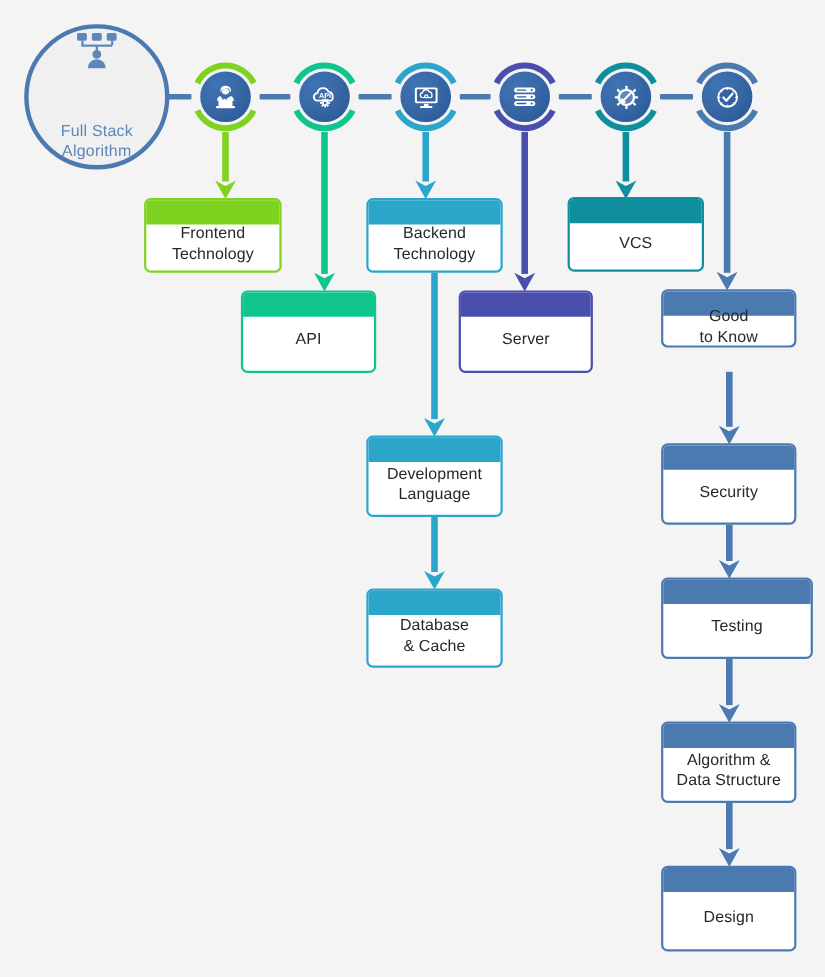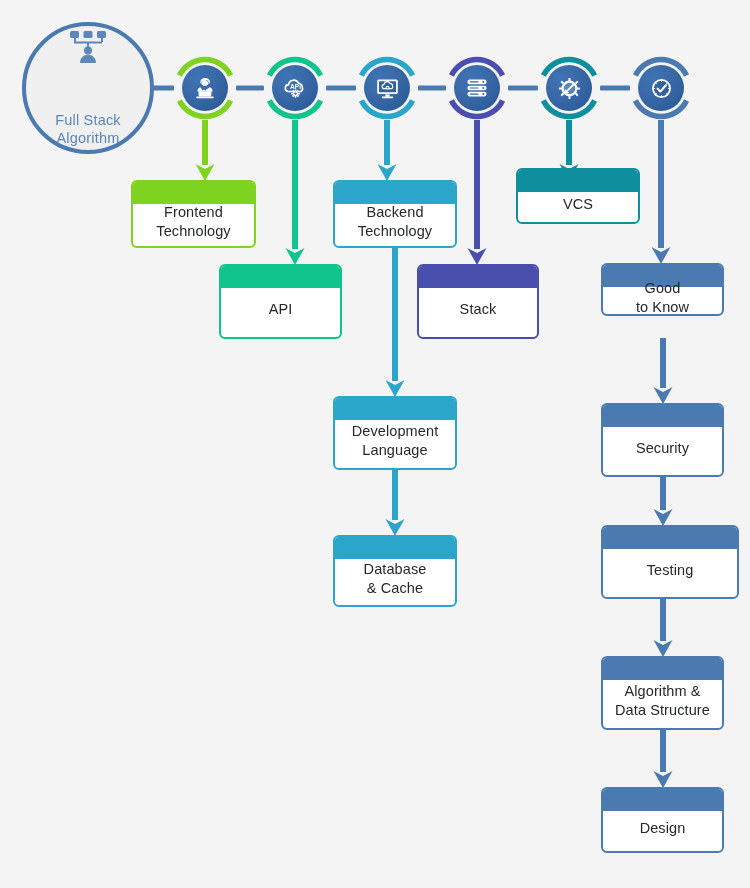--- a/index.html
+++ b/index.html
@@ -294,24 +294,24 @@
       <div class="box" style="left: 333px; top: 180px; width: 124px; height: 68px; border-color: rgb(44, 165, 203);">
         <div class="cap" style="background: rgb(44, 165, 203);"></div>
         <div class="txt">
           <div>Backend</div>
           <div>Technology</div>
         </div>
       </div>
       <div class="box" style="left: 417px; top: 264px; width: 122px; height: 75px; border-color: rgb(74, 79, 174);">
         <div class="cap" style="background: rgb(74, 79, 174);"></div>
         <div class="txt">
-          <div>Stack</div>
-        </div>
-      </div>
-      <div class="box" style="left: 516px; top: 168px; width: 124px; height: 56px; border-color: rgb(15, 143, 158); align-items: center;">
+          <div>Server</div>
+        </div>
+      </div>
+      <div class="box" style="left: 516px; top: 179px; width: 124px; height: 68px; border-color: rgb(15, 143, 158); align-items: center;">
         <div class="cap" style="background: rgb(15, 143, 158);"></div>
         <div class="txt">
           <div>VCS</div>
         </div>
       </div>
       <div class="box" style="left: 601px; top: 263px; width: 123px; height: 53px; border-color: rgb(74, 122, 176);">
         <div class="cap" style="background: rgb(74, 122, 176);"></div>
         <div class="txt">
           <div>Good</div>
           <div>to Know</div>
@@ -343,21 +343,21 @@
           <div>Testing</div>
         </div>
       </div>
       <div class="box" style="left: 601px; top: 656px; width: 123px; height: 74px; border-color: rgb(74, 122, 176);">
         <div class="cap" style="background: rgb(74, 122, 176);"></div>
         <div class="txt">
           <div>Algorithm &amp;</div>
           <div>Data Structure</div>
         </div>
       </div>
-      <div class="box" style="left: 601px; top: 787px; width: 123px; height: 66px; border-color: rgb(74, 122, 176);">
+      <div class="box" style="left: 601px; top: 787px; width: 123px; height: 78px; border-color: rgb(74, 122, 176);">
         <div class="cap" style="background: rgb(74, 122, 176);"></div>
         <div class="txt">
           <div>Design</div>
         </div>
       </div>
     </div>
 
 </div>
 
 </body></html>

